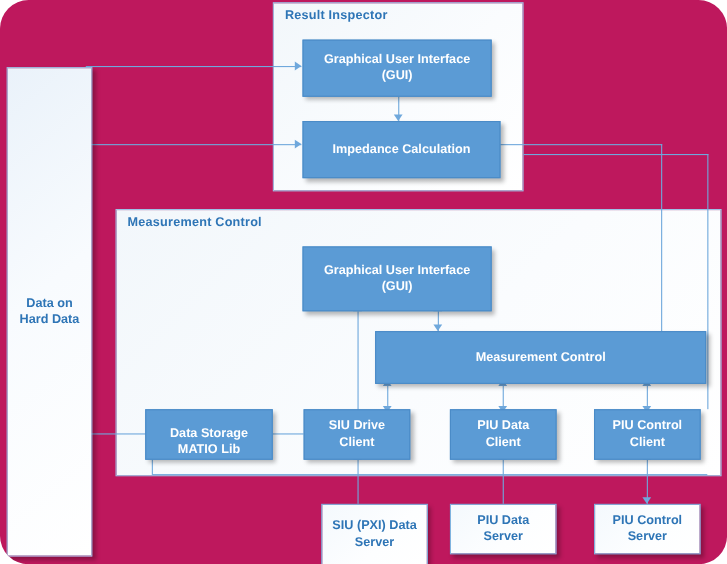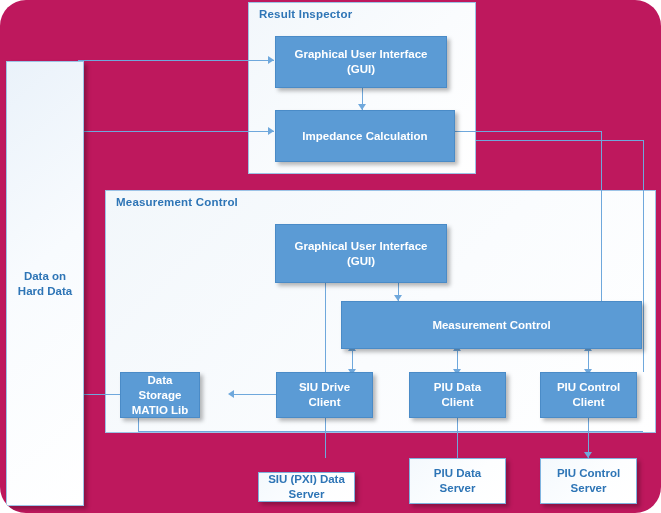--- a/index.html
+++ b/index.html
@@ -194,21 +194,21 @@
       <span>(GUI)</span>
     </span>
   </div>
 
   <div class="node" style="left:341px; top:301px; width:301px; height:48px;">
     <span>
       <span>Measurement Control</span>
     </span>
   </div>
 
-  <div class="node" style="left:120px; top:372px; width:80px; height:46px;">
+  <div class="node" style="left:132px; top:372px; width:116px; height:46px;align-items:flex-end;">
     <span>
       <span>Data Storage</span>
       <span>MATIO Lib</span>
     </span>
   </div>
 
   <div class="node" style="left:276px; top:372px; width:97px; height:46px;">
     <span>
       <span>SIU Drive</span>
       <span>Client</span>
@@ -222,21 +222,21 @@
     </span>
   </div>
 
   <div class="node" style="left:540px; top:372px; width:97px; height:46px;">
     <span>
       <span>PIU Control</span>
       <span>Client</span>
     </span>
   </div>
 
-  <div class="node white" style="left:258px; top:458px; width:97px; height:30px;margin-top:14px;">
+  <div class="node white" style="left:292px; top:458px; width:97px; height:56px;">
     <span>
       <span>SIU (PXI) Data</span>
       <span>Server</span>
     </span>
   </div>
 
   <div class="node white" style="left:409px; top:458px; width:97px; height:46px;">
     <span>
       <span>PIU Data</span>
       <span>Server</span>

